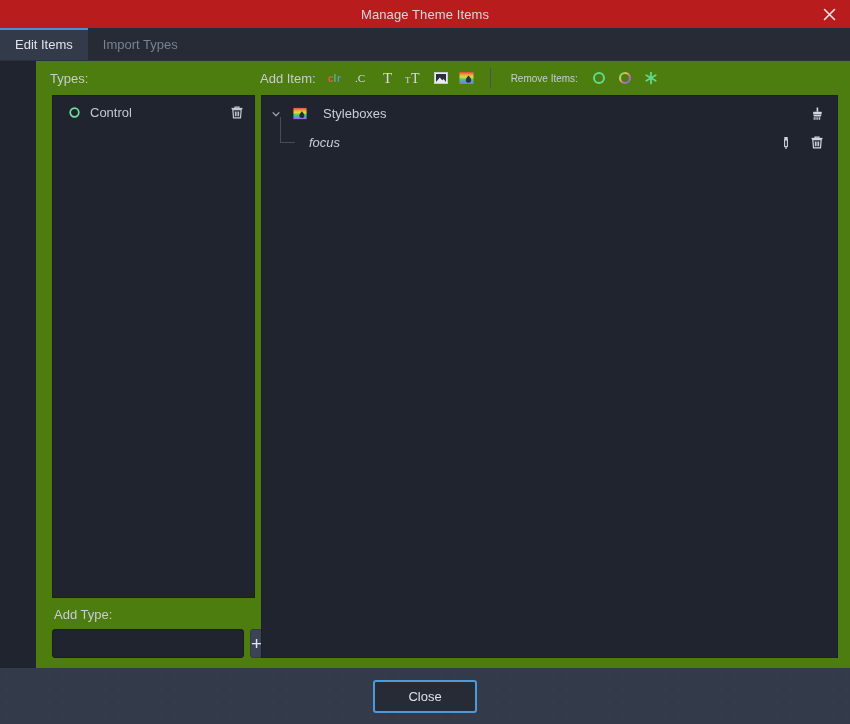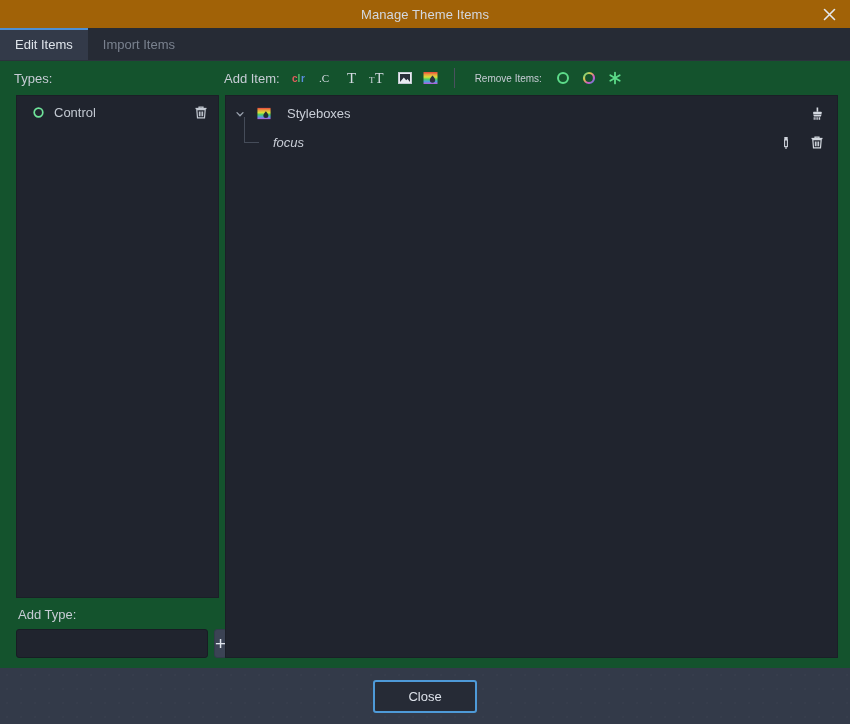--- a/index.html
+++ b/index.html
@@ -26,21 +26,21 @@
     background: #20242e;
     display: flex;
     flex-direction: column;
   }
 
   
   .titlebar {
     position: relative;
     height: 18px;
     min-height: 28px;
-    background: #a16207;
+    background: #b91c1c;
     display: flex;
     align-items: center;
     justify-content: center;
   }
   .titlebar-text {
     font-size: 13px;
     color: #d3d8e0;
     letter-spacing: .1px;
   }
   .close-x {
@@ -91,25 +91,26 @@
     content: "";
     position: absolute;
     left: 0; right: 0; top: 0;
     height: 2px;
     background: #4e8fd4;
   }
 
   
   .content {
     flex: 1;
-    background: #14532d;
+    background: #4d7c0f;
     display: flex;
     flex-direction: column;
     padding: 0;
     position: relative;
+    margin-left: 36px;
   }
 
   .toolrow {
     height: 34px;
     min-height: 34px;
     display: flex;
     align-items: center;
     padding: 0 0 0 14px;
   }
   .types-label {
@@ -369,21 +370,21 @@
         <path d="M1.5 1.5 L11.5 11.5 M11.5 1.5 L1.5 11.5" stroke="#e4e8ee" stroke-width="1.6" fill="none" stroke-linecap="round"></path>
       </svg>
     </div>
   </div>
 
   <div class="tabbar">
     <div class="tab active">
       <span>Edit Items</span>
     </div>
     <div class="tab">
-      <span>Import Items</span>
+      <span>Import Types</span>
     </div>
   </div>
 
   <div class="content">
 
     <div class="toolrow">
       <div class="types-label">Types:</div>
 
       <div class="additem-label">Add Item:</div>
 

